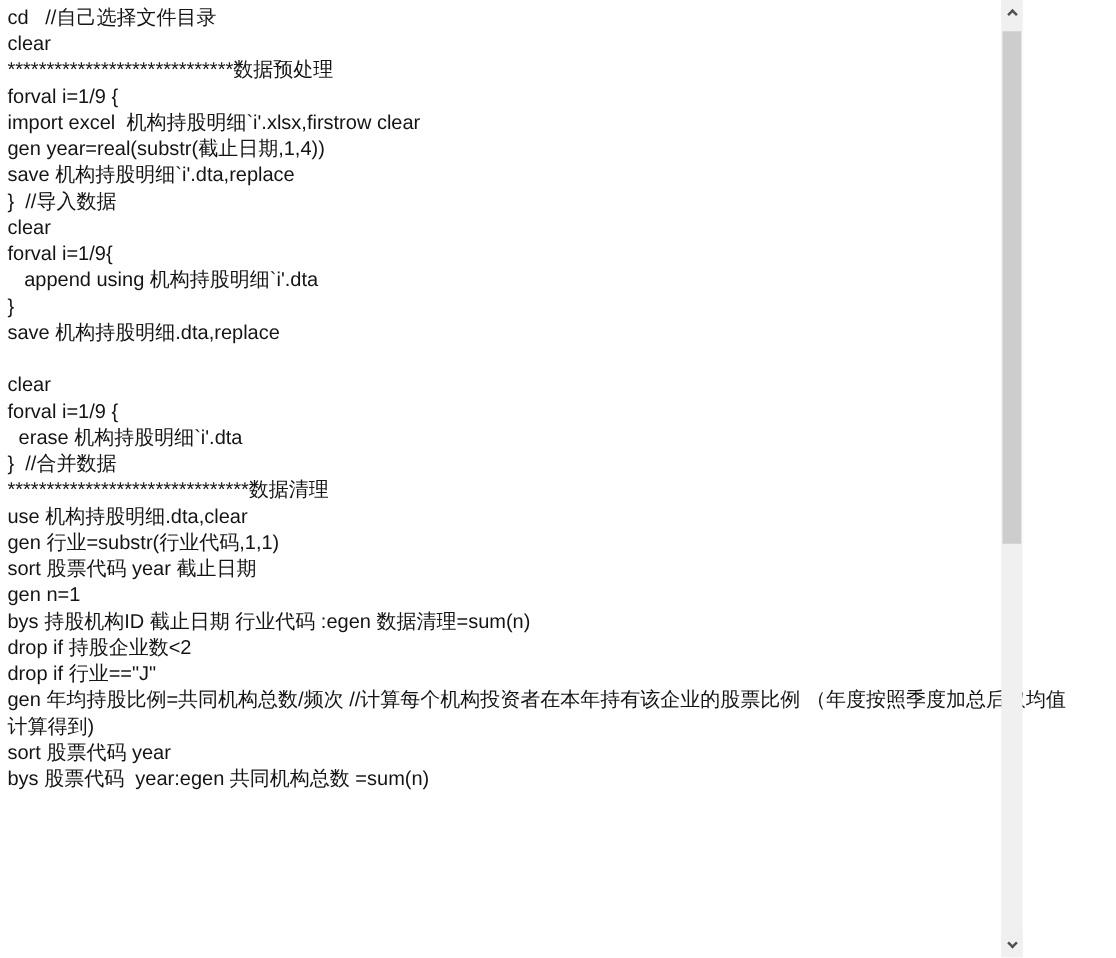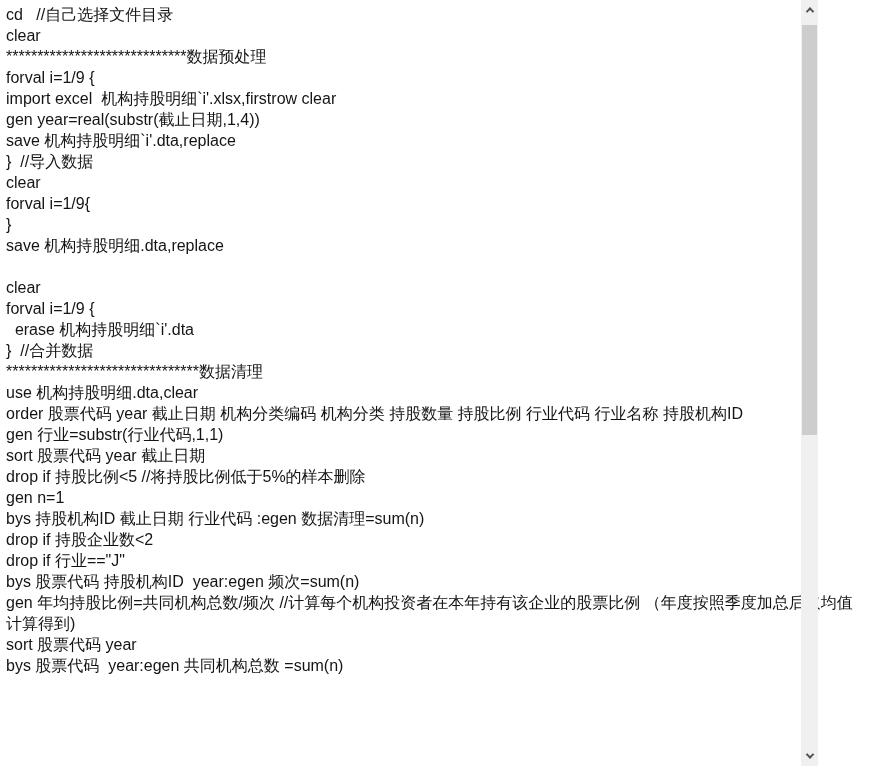--- a/index.html
+++ b/index.html
@@ -76,38 +76,36 @@
       <div class="line">cd   //自己选择文件目录</div>
       <div class="line">clear</div>
       <div class="line">*****************************数据预处理</div>
       <div class="line">forval i=1/9 {</div>
       <div class="line">import excel  机构持股明细`i'.xlsx,firstrow clear</div>
       <div class="line">gen year=real(substr(截止日期,1,4))</div>
       <div class="line">save 机构持股明细`i'.dta,replace</div>
       <div class="line">}  //导入数据</div>
       <div class="line">clear</div>
       <div class="line">forval i=1/9{</div>
+      <div class="line">   append using 机构持股明细`i'.dta</div>
       <div class="line">}</div>
       <div class="line">save 机构持股明细.dta,replace</div>
       <div class="line"></div>
       <div class="line">clear</div>
       <div class="line">forval i=1/9 {</div>
       <div class="line">  erase 机构持股明细`i'.dta</div>
       <div class="line">}  //合并数据</div>
       <div class="line">*******************************数据清理</div>
       <div class="line">use 机构持股明细.dta,clear</div>
-      <div class="line">order 股票代码 year 截止日期 机构分类编码 机构分类 持股数量 持股比例 行业代码 行业名称 持股机构ID</div>
       <div class="line">gen 行业=substr(行业代码,1,1)</div>
       <div class="line">sort 股票代码 year 截止日期</div>
-      <div class="line">drop if 持股比例&lt;5 //将持股比例低于5%的样本删除</div>
       <div class="line">gen n=1</div>
       <div class="line">bys 持股机构ID 截止日期 行业代码 :egen 数据清理=sum(n)</div>
       <div class="line">drop if 持股企业数&lt;2</div>
       <div class="line">drop if 行业=="J"</div>
-      <div class="line">bys 股票代码 持股机构ID  year:egen 频次=sum(n)</div>
       <div class="line">gen 年均持股比例=共同机构总数/频次 //计算每个机构投资者在本年持有该企业的股票比例 （年度按照季度加总后取均值计算得到)</div>
       <div class="line">sort 股票代码 year</div>
       <div class="line">bys 股票代码  year:egen 共同机构总数 =sum(n)</div>
     </div>
 
   <div class="scrollbar" style="background: rgb(240, 240, 240);">
     <button class="sb-btn up">
       <span class="chev up" style="border-color: rgb(80, 80, 80);"></span>
     </button>
     <div class="sb-thumb" style="background: rgb(205, 205, 205);"></div>

